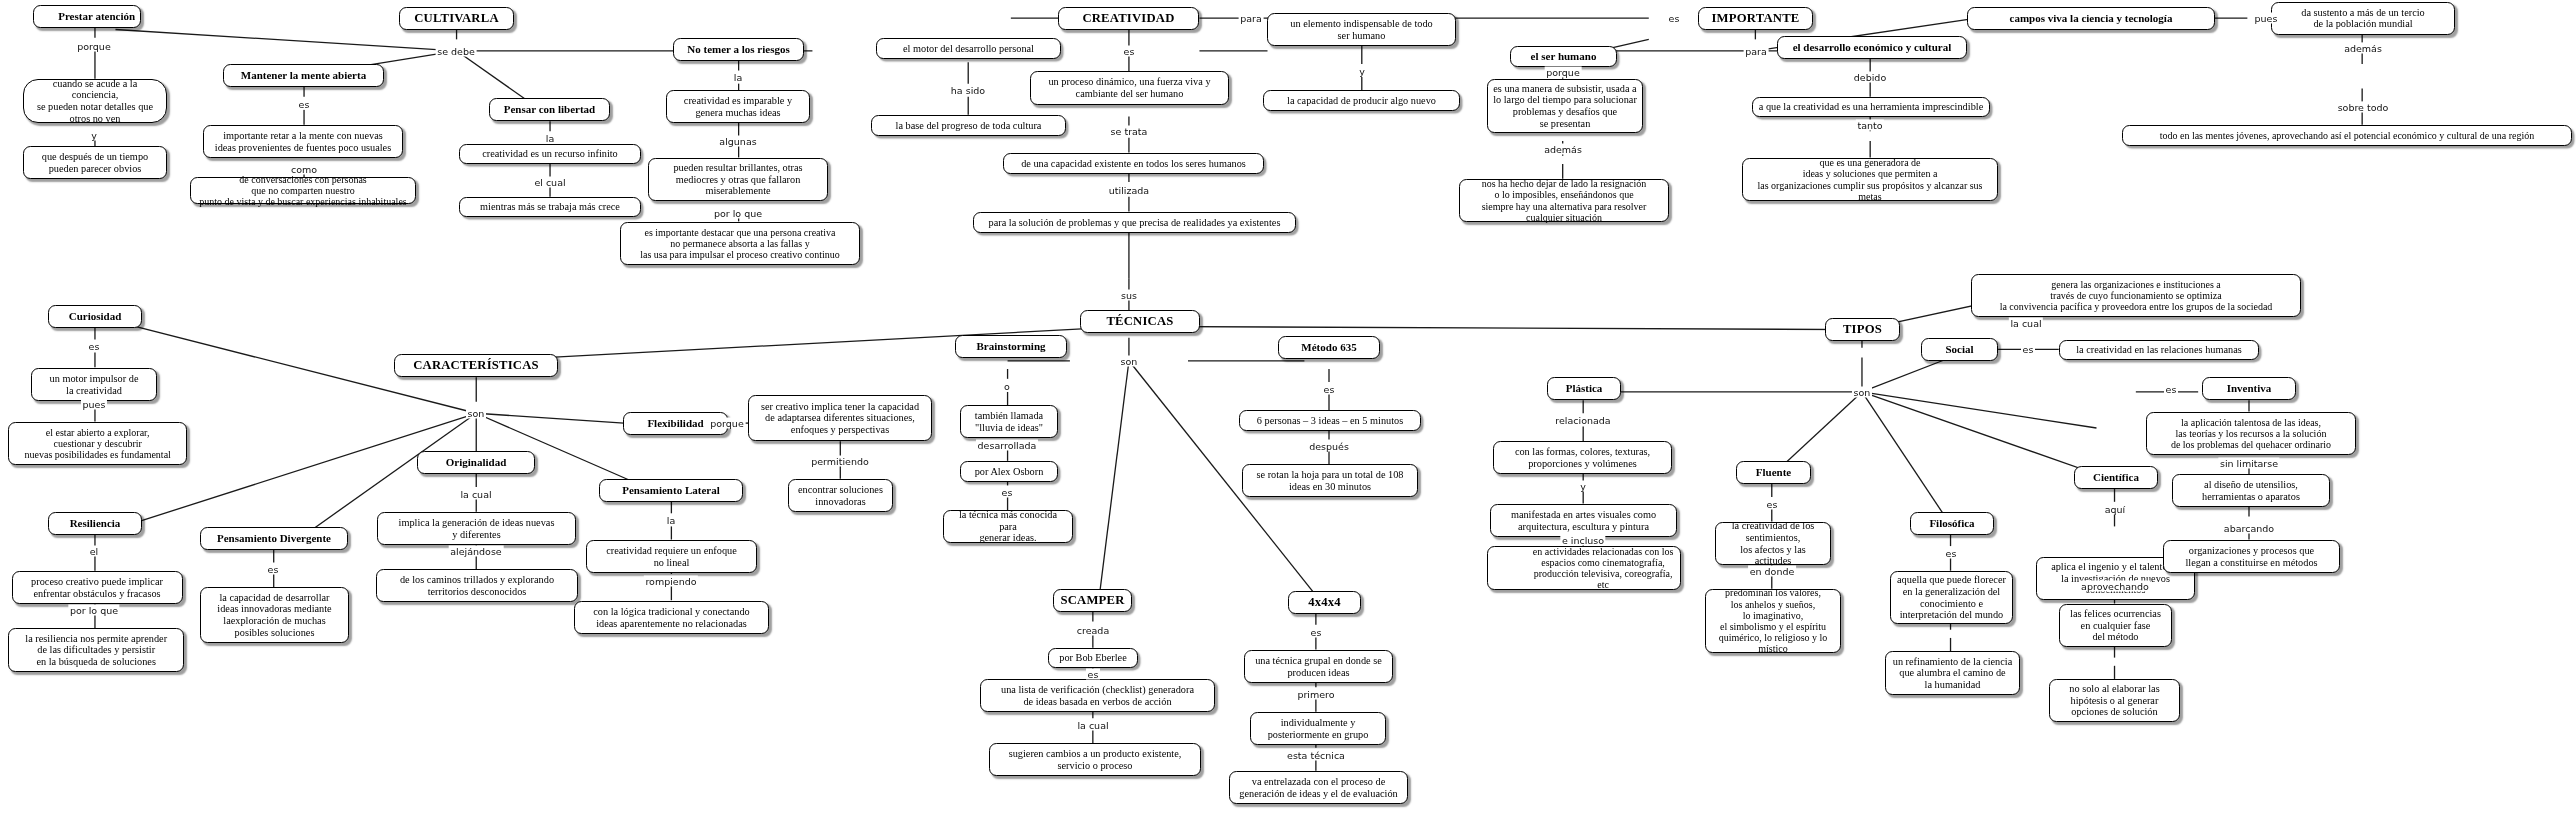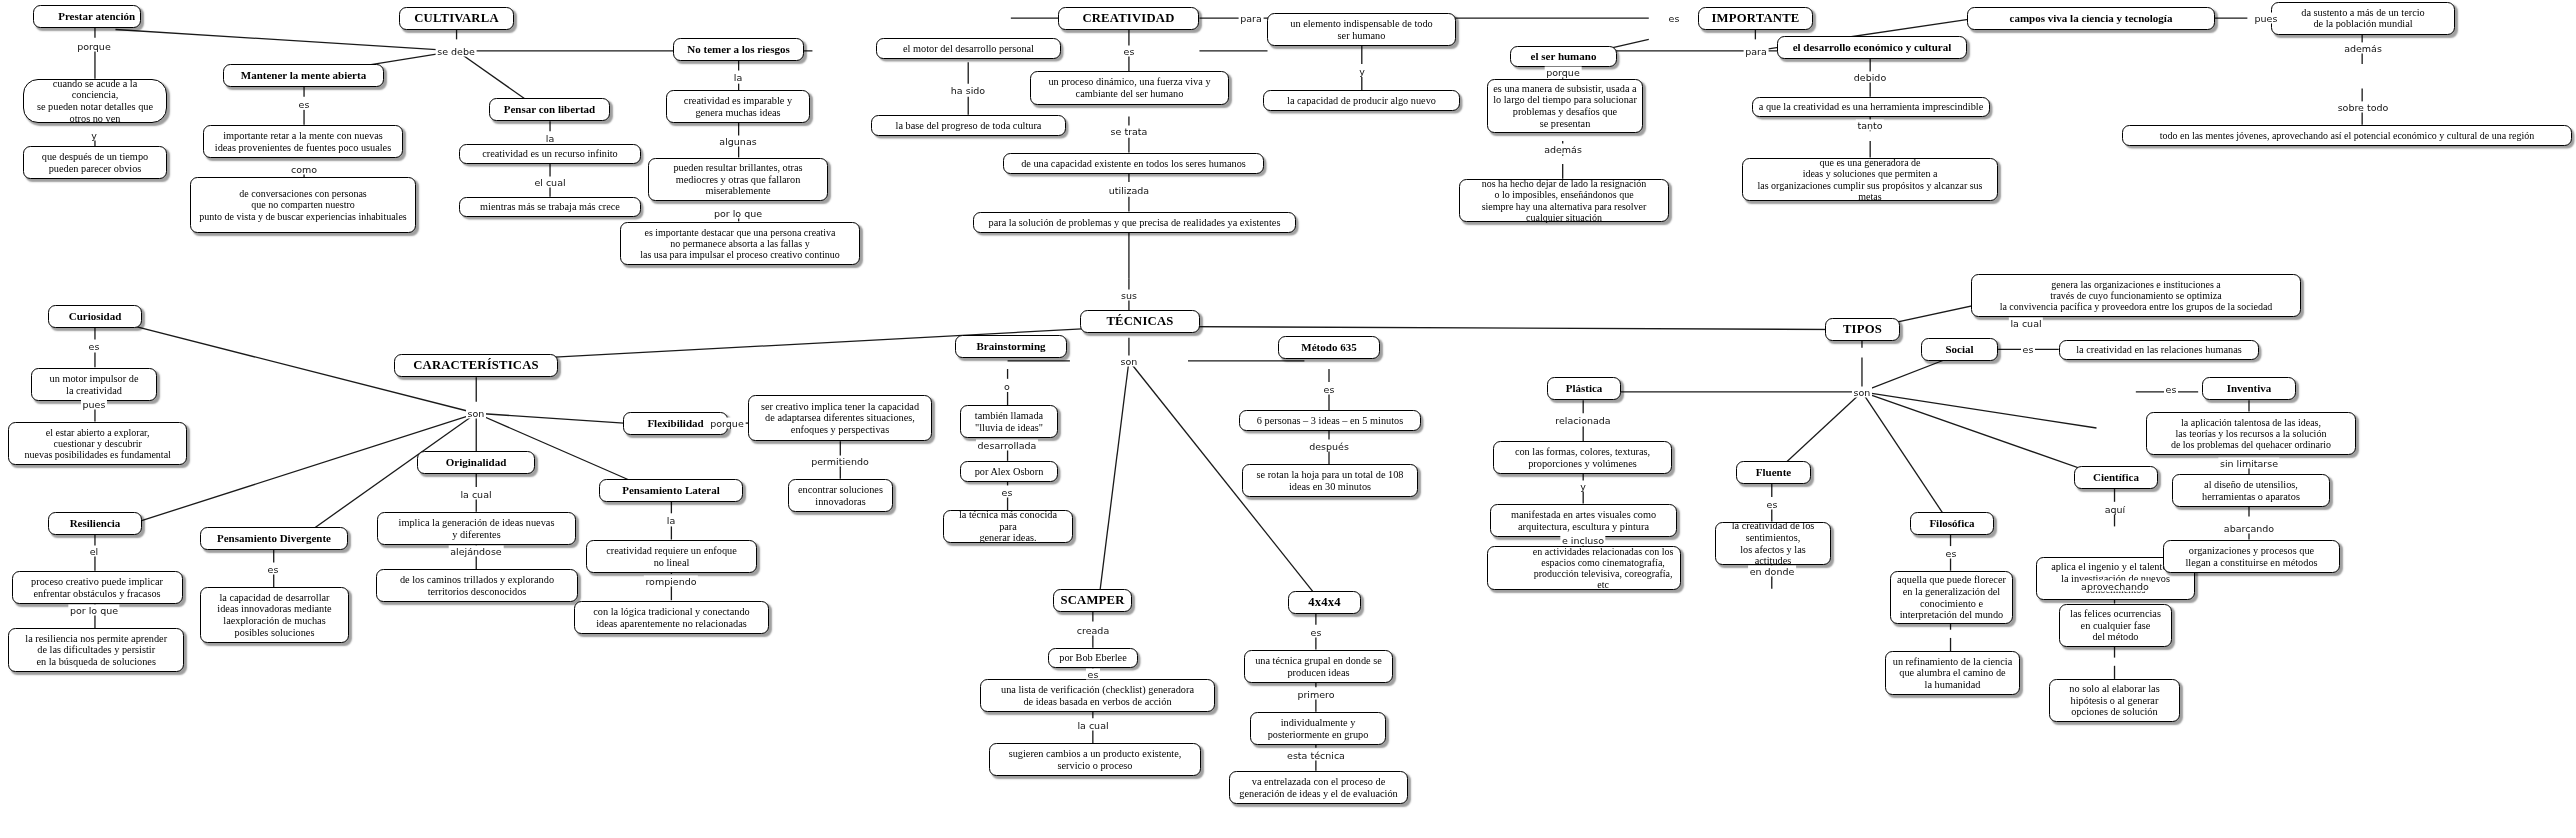--- a/index.html
+++ b/index.html
@@ -227,21 +227,21 @@
 se pueden notar detalles que
 otros no ven</span></div>
   <div class="node txt" style="left:23px;top:146px;width:144px;height:33px;white-space:pre-line;"><span>que después de un tiempo
 pueden parecer obvios</span></div>
 
   <div class="node sub" style="left:223px;top:64px;width:161px;height:23px;">
       <span>Mantener la mente abierta</span>
     </div>
   <div class="node txt" style="left:203px;top:125px;width:200px;height:33px;white-space:pre-line;"><span>importante retar a la mente con nuevas
 ideas provenientes de fuentes poco usuales</span></div>
-  <div class="node txt sm" style="left:190px;top:177px;width:226px;height:56px;white-space:pre-line;font-family:Liberation Serif, serif;"><span>de conversaciones con personas
+  <div class="node txt sm" style="left:190px;top:177px;width:226px;height:27px;white-space:pre-line;font-family:Liberation Serif, serif;"><span>de conversaciones con personas
 que no comparten nuestro
 punto de vista y de buscar experiencias inhabituales</span></div>
 
   <div class="node sub" style="left:489px;top:98px;width:121px;height:23px;">
       <span>Pensar con libertad</span>
     </div>
   <div class="node txt" style="left:459px;top:144px;width:182px;height:19.7px;">
       <span>creatividad es un recurso infinito</span>
     </div>
   <div class="node txt" style="left:459px;top:197px;width:182px;height:19.7px;">
@@ -434,20 +434,25 @@
   <div class="node txt sm" style="left:1487px;top:546px;width:194px;height:44px;white-space:pre-line;padding-left:43px;"><span>en actividades relacionadas con los
 espacios como cinematografía,
 producción televisiva, coreografía, etc</span></div>
 
   <div class="node sub" style="left:1736px;top:461px;width:75px;height:23px;">
       <span>Fluente</span>
     </div>
   <div class="node txt" style="left:1715px;top:522px;width:116px;height:43px;white-space:pre-line;"><span>la creatividad de los
 sentimientos,
 los afectos y las actitudes</span></div>
+  <div class="node txt sm" style="left:1705px;top:589px;width:136px;height:64px;white-space:pre-line;"><span>predominan los valores,
+los anhelos y sueños,
+lo imaginativo,
+el simbolismo y el espíritu
+quimérico, lo religioso y lo místico</span></div>
 
   <div class="node sub" style="left:1910px;top:512px;width:84px;height:23px;">
       <span>Filosófica</span>
     </div>
   <div class="node txt" style="left:1890px;top:571px;width:123px;height:53px;white-space:pre-line;"><span>aquella que puede florecer
 en la generalización del
 conocimiento e
 interpretación del mundo</span></div>
   <div class="node txt" style="left:1885px;top:651px;width:135px;height:44px;white-space:pre-line;"><span>un refinamiento de la ciencia
 que alumbra el camino de

